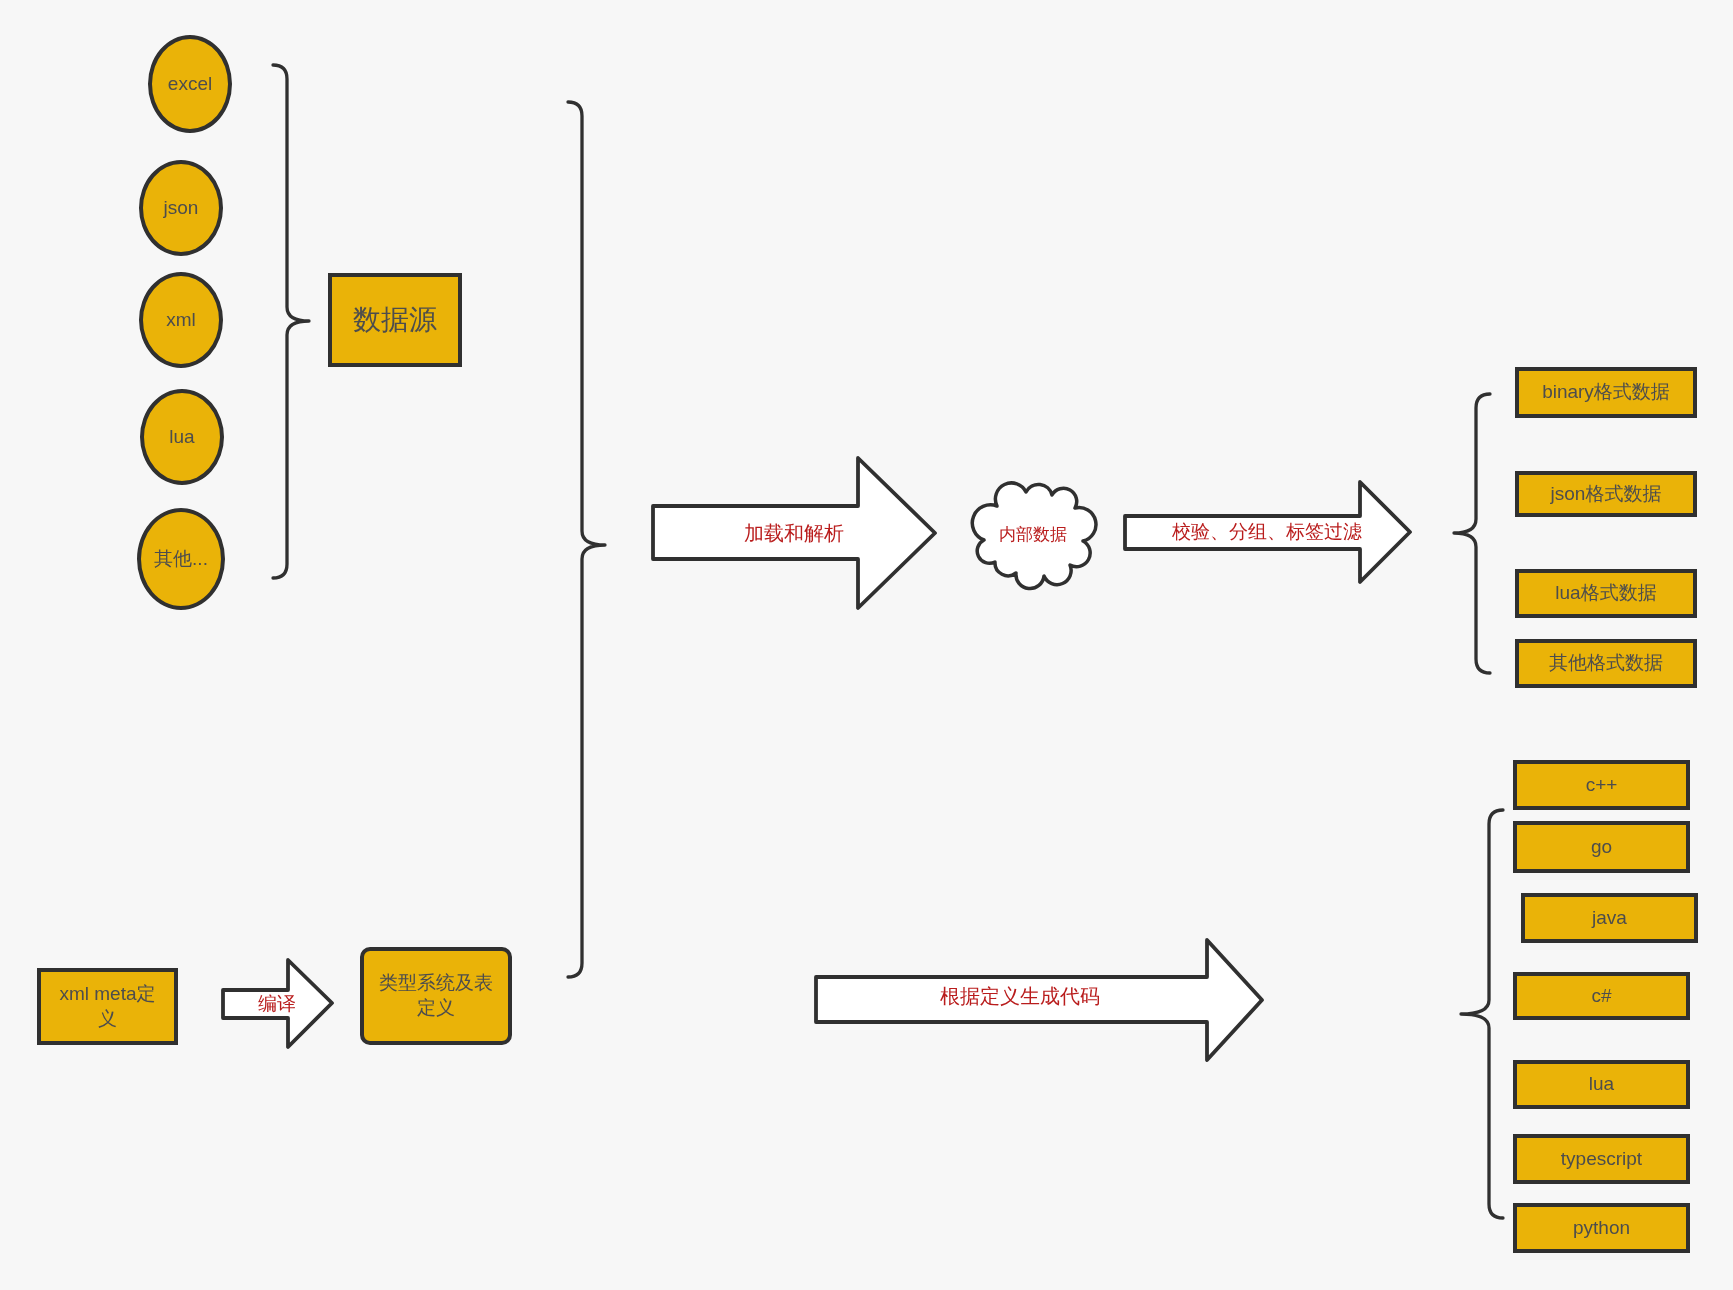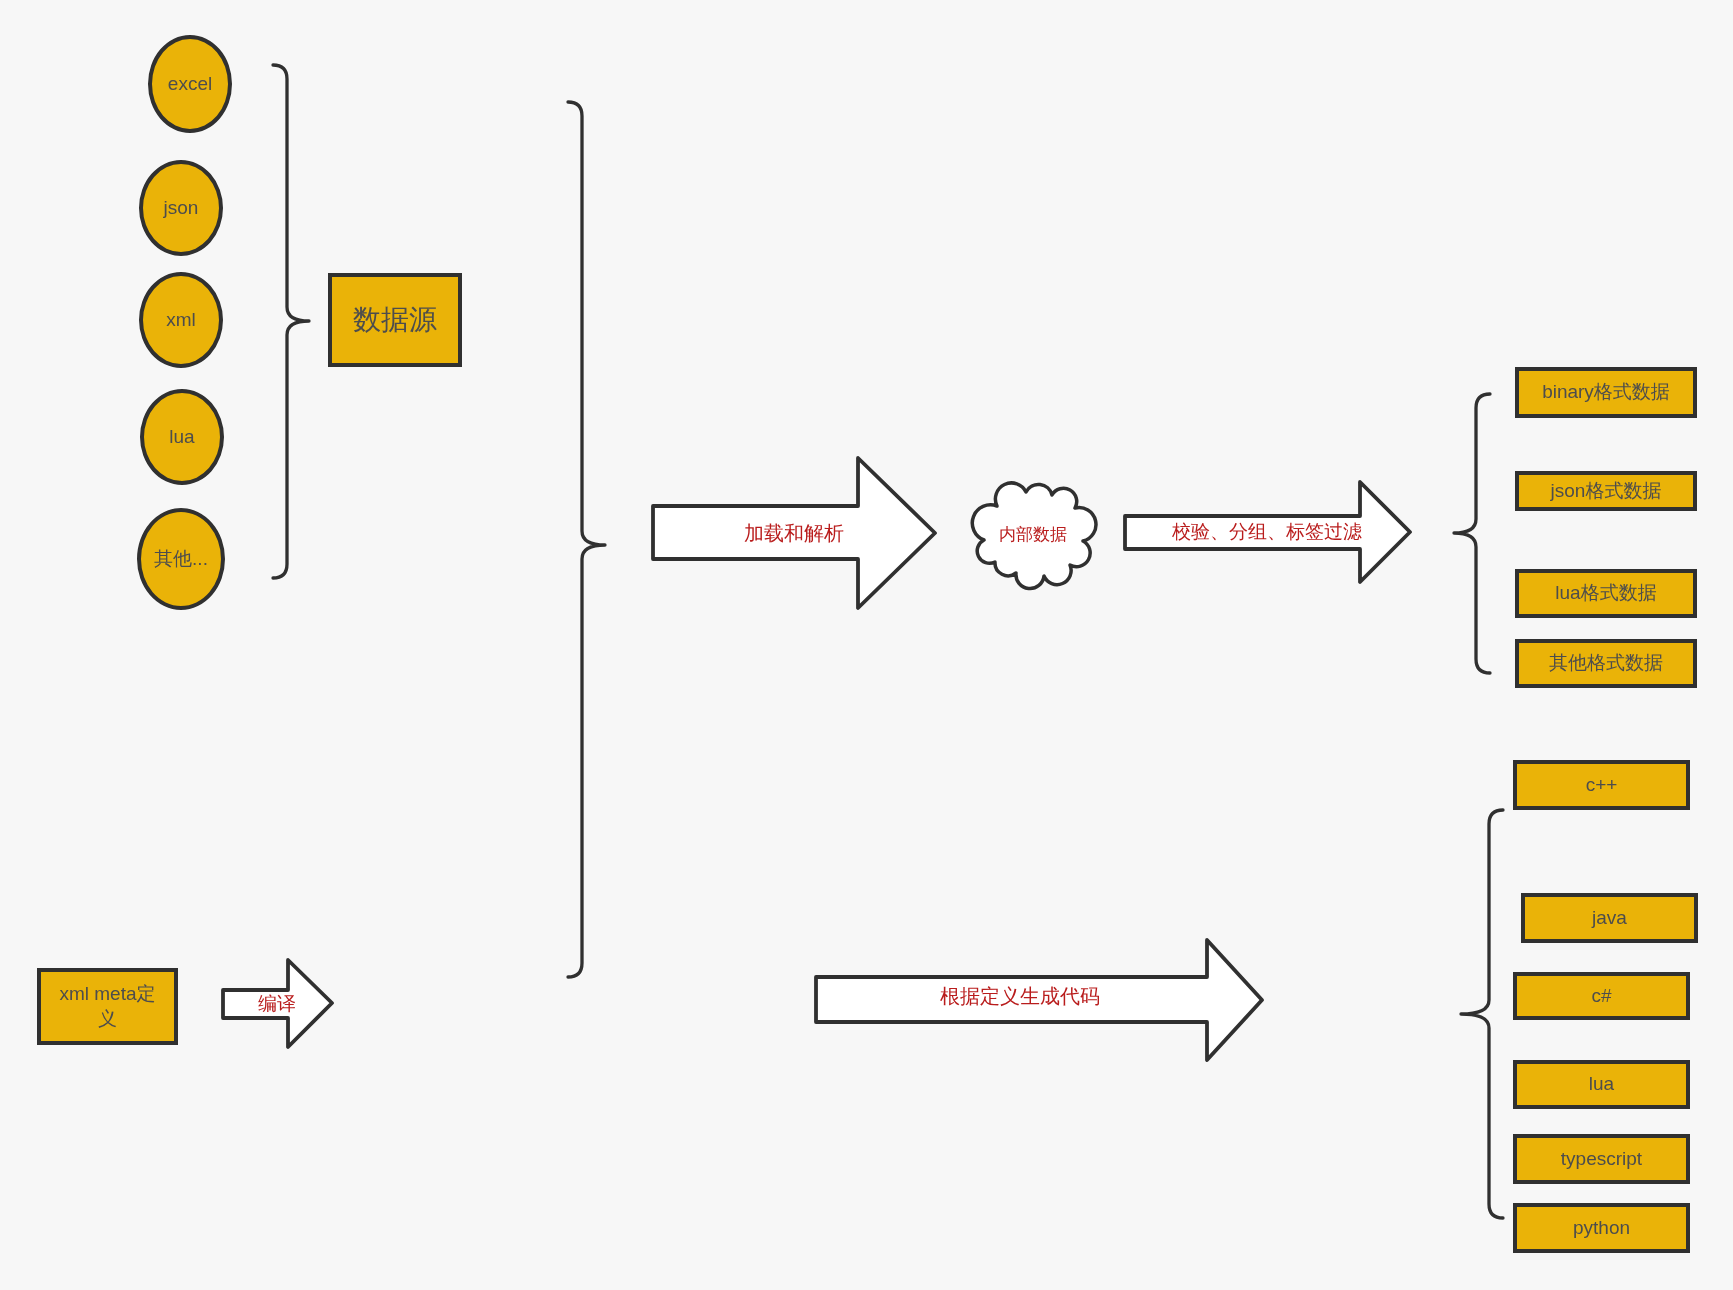--- a/index.html
+++ b/index.html
@@ -70,26 +70,28 @@
   <div class="shape" style="left:328px; top:273px; width:134px; height:94px; font-size:28px;">数据源</div>
 
   <div class="arrow-label" style="left:1033px; top:534px; font-size:17px;">内部数据</div>
 
   <div class="arrow-label" style="left:794px; top:533px;">加载和解析</div>
   <div class="arrow-label" style="left:1267px; top:532px; font-size:19px;">校验、分组、标签过滤</div>
   <div class="arrow-label" style="left:1020px; top:996px;">根据定义生成代码</div>
   <div class="arrow-label" style="left:277px; top:1004px; font-size:19px;">编译</div>
 
   <div class="shape" style="left:1515px; top:367px; width:182px; height:51px;">binary格式数据</div>
-  <div class="shape" style="left:1515px; top:471px; width:182px; height:40px;">json格式数据</div>
+  <div class="shape" style="left:1515px; top:471px; width:182px; height:46px;">json格式数据</div>
   <div class="shape" style="left:1515px; top:569px; width:182px; height:49px;">lua格式数据</div>
   <div class="shape" style="left:1515px; top:639px; width:182px; height:49px;">其他格式数据</div>
 
   <div class="shape pad" style="left:37px; top:968px; width:141px; height:77px;">xml meta定义</div>
+  <div class="shape pad rounded" style="left:360px; top:947px; width:152px; height:98px;">类型系统及表定义</div>
 
   <div class="shape" style="left:1513px; top:760px; width:177px; height:50px;">c++</div>
+  <div class="shape" style="left:1513px; top:821px; width:177px; height:52px;">go</div>
   <div class="shape" style="left:1513px; top:893px; width:177px; height:50px;margin-left:8px;">java</div>
   <div class="shape" style="left:1513px; top:972px; width:177px; height:48px;">c#</div>
   <div class="shape" style="left:1513px; top:1060px; width:177px; height:49px;">lua</div>
   <div class="shape" style="left:1513px; top:1134px; width:177px; height:50px;">typescript</div>
   <div class="shape" style="left:1513px; top:1203px; width:177px; height:50px;">python</div>
 
 </div>
 
 </body></html>

